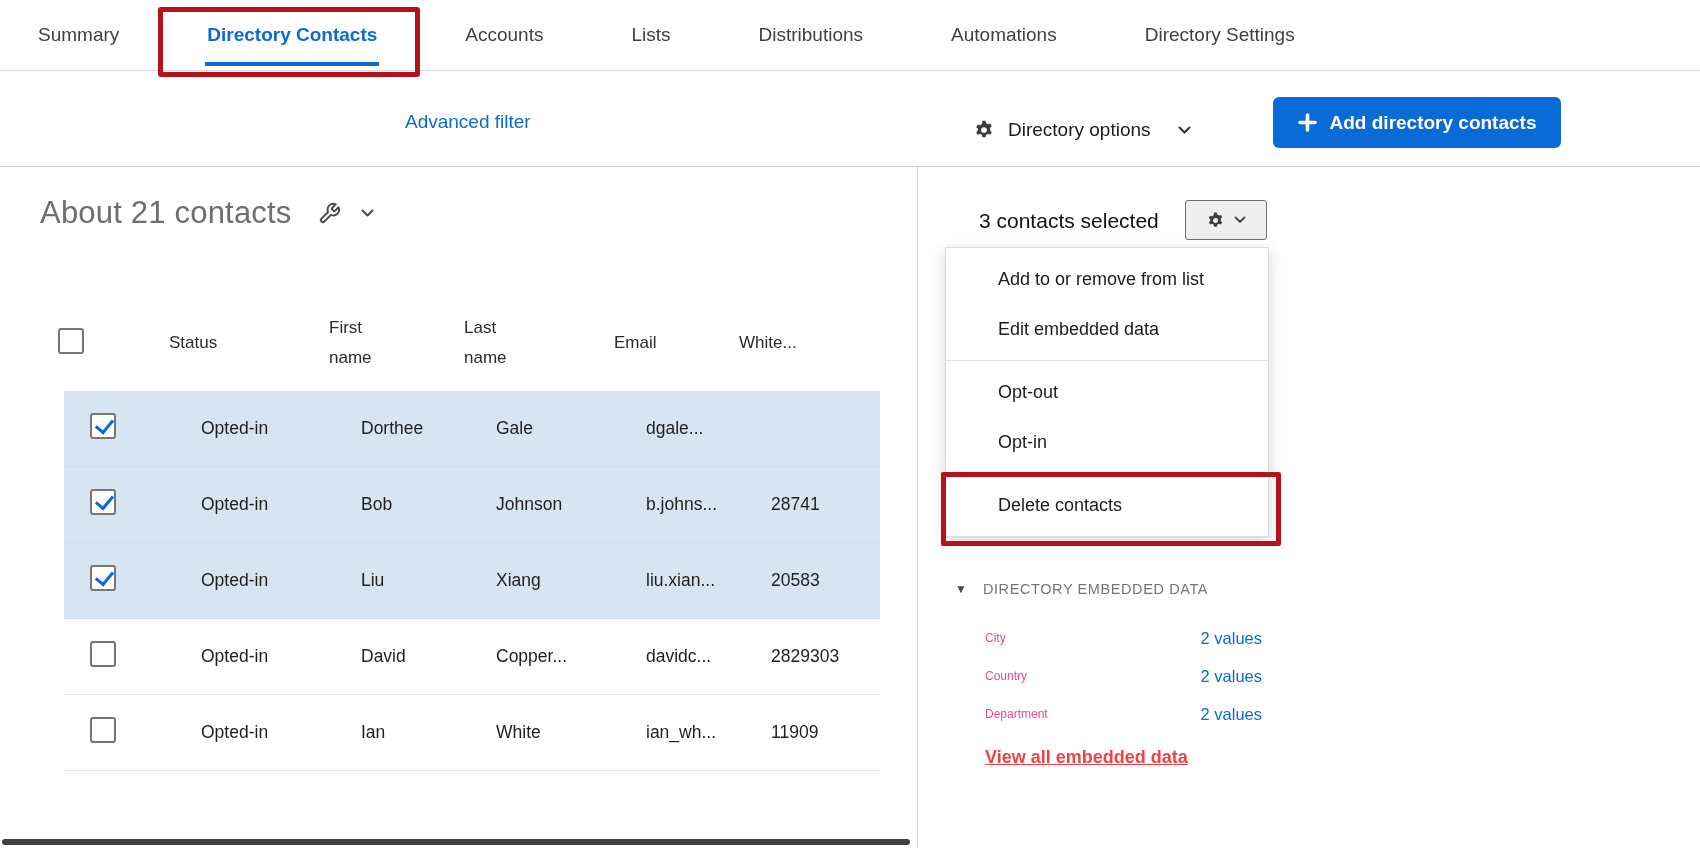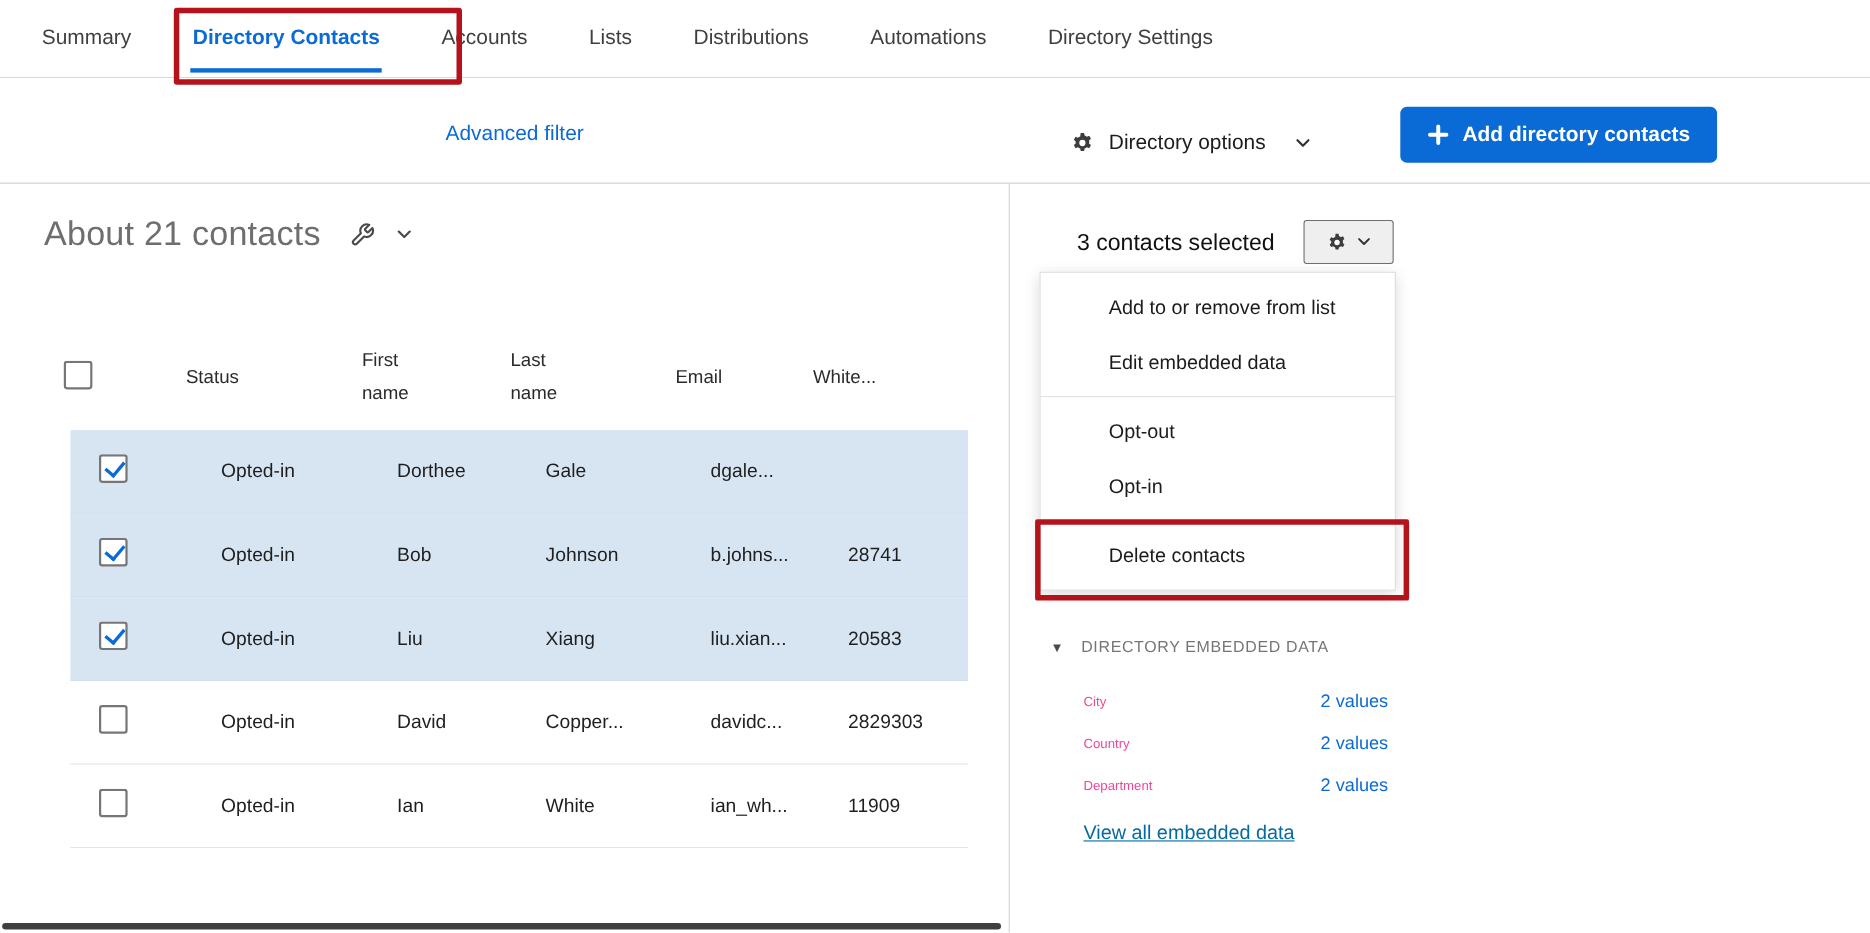--- a/index.html
+++ b/index.html
@@ -1,21 +1,21 @@
 <!DOCTYPE html>
 <html><head>
 <meta charset="utf-8">
 <style>
   html,body{margin:0;padding:0;background:#fff;}
   .app{position:relative;width:1700px;height:848px;background:#fff;overflow:hidden;
        font-family:"Liberation Sans",sans-serif;color:#1f1f1f;}
 
   
   .topnav{position:relative;height:70px;border-bottom:1px solid #d8d8d8;
-          display:flex;align-items:center;padding-left:38px;gap:56px;background:#fff;}
+          display:flex;align-items:center;padding-left:38px;gap:88px;background:#fff;}
   .tab{position:relative;height:70px;display:flex;align-items:center;
        font-size:19px;color:#3f3f3f;white-space:nowrap;cursor:pointer;}
   .tab.active{color:#0b6bd6;font-weight:700;}
   .tab.active::after{content:"";position:absolute;left:-2px;right:-2px;bottom:4px;height:4px;background:#0b6bd6;}
   .annot-tab{position:absolute;left:158px;top:7px;width:252px;height:60px;
              border:5px solid #b5121b;border-radius:3px;pointer-events:none;z-index:6;}
 
   
   .toolbar{position:relative;height:95px;background:#fff;}
   .search-box{position:absolute;left:35px;top:27px;width:330px;height:45px;
@@ -64,36 +64,36 @@
                border-radius:3px;cursor:pointer;}
 
   
   .selected-text{position:absolute;left:979px;top:42px;font-size:21px;color:#111;font-weight:500;}
   .gear-btn{position:absolute;left:1185px;top:33px;width:82px;height:40px;background:#efefef;
             border:1px solid #6f6f6f;border-radius:3px;display:flex;align-items:center;
             justify-content:center;gap:9px;cursor:pointer;}
 
   .menu{position:absolute;left:945px;top:80px;width:322px;background:#fff;border:1px solid #dcdcdc;
         box-shadow:0 4px 14px rgba(0,0,0,.16);z-index:3;}
-  .menu-group{padding:6px 0;margin-left:10px;}
+  .menu-group{padding:6px 0;}
   .menu-item{height:50px;display:flex;align-items:center;padding-left:52px;font-size:18px;
              color:#1b1b1b;cursor:pointer;}
   .menu-divider{height:1px;background:#e2e2e2;}
   .annot-delete{position:absolute;left:941px;top:305px;width:330px;height:64px;
                 border:5px solid #b5121b;border-radius:2px;pointer-events:none;z-index:5;}
 
   .embedded-header{position:absolute;left:955px;top:414px;display:flex;align-items:center;gap:16px;
                    cursor:pointer;}
   .triangle{font-size:12px;color:#4a4a4a;line-height:1;}
   .embedded-title{font-size:14.5px;color:#757575;letter-spacing:.6px;}
   .embedded-fields{position:absolute;left:985px;top:452px;width:277px;}
   .field-row{display:flex;justify-content:space-between;align-items:center;height:38px;}
   .field-name{font-size:12px;color:#ec4899;}
   .field-value{font-size:16.5px;color:#0b6bd6;font-weight:500;cursor:pointer;}
-  .view-all{position:absolute;left:985px;top:580px;font-size:18px;color:#0369a1;font-weight:400;
+  .view-all{position:absolute;left:985px;top:580px;font-size:18px;color:#ef4444;font-weight:700;
             text-decoration:underline;cursor:pointer;}
 </style>
 </head>
 <body>
 
 <div class="app">
 
   <nav class="topnav">
     <div class="tab">Summary</div>
     <div class="tab active">Directory Contacts</div>

